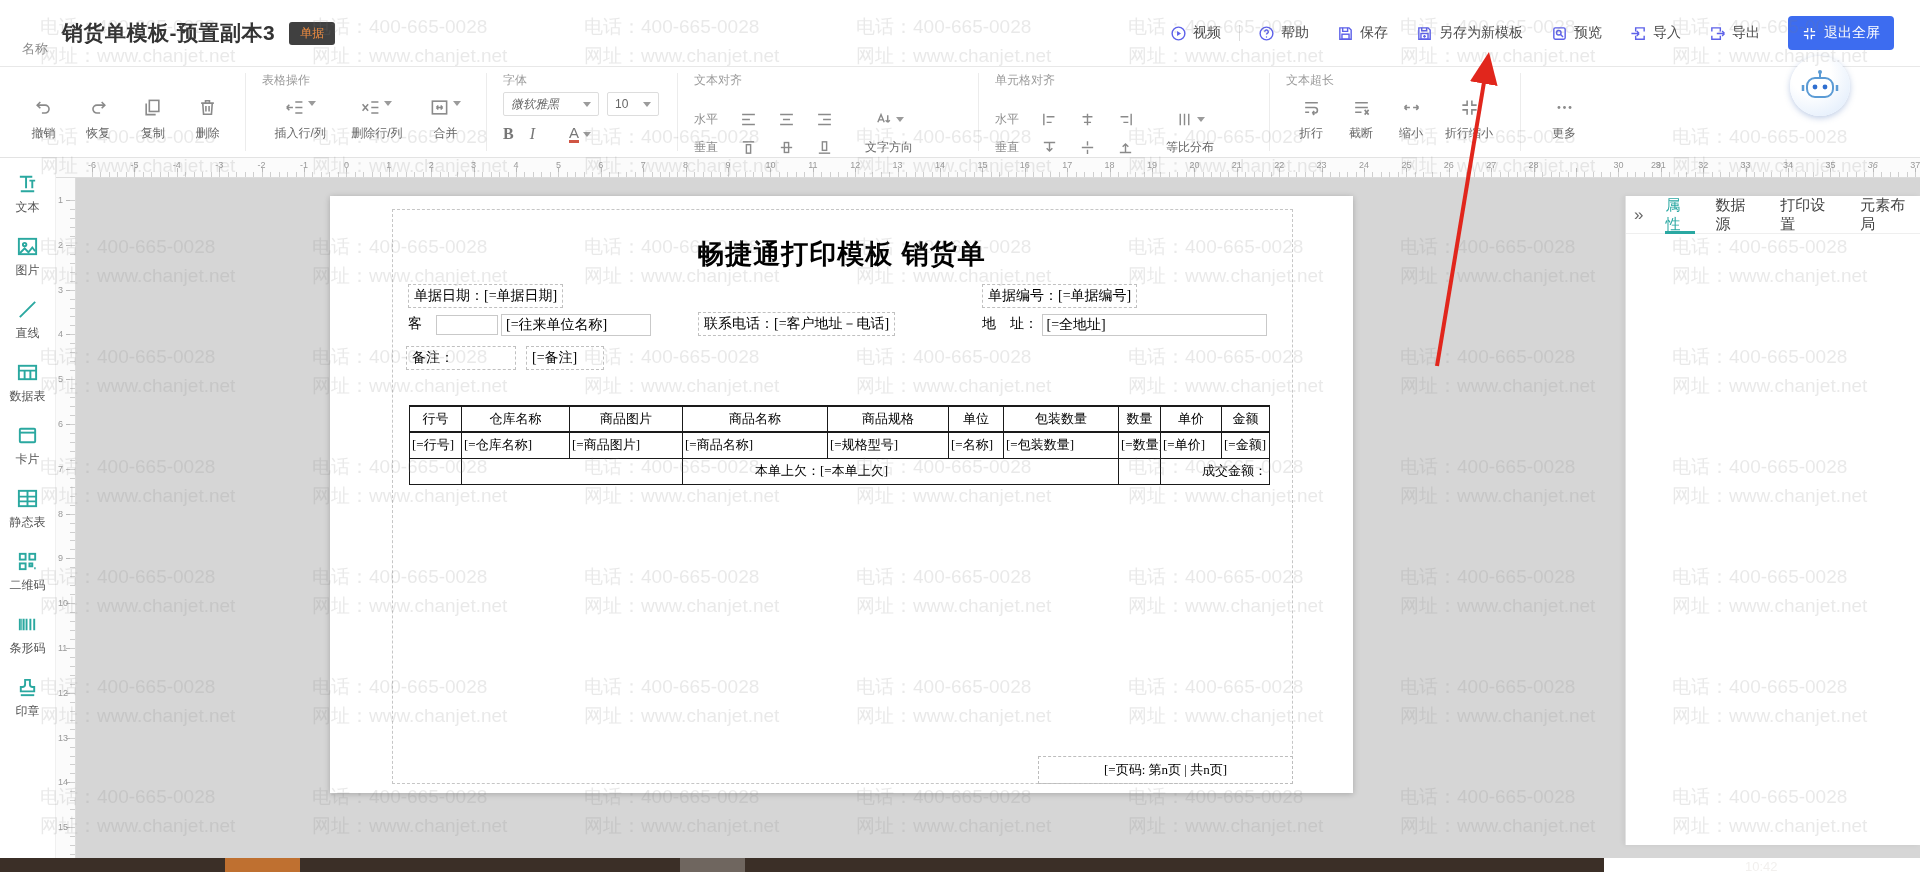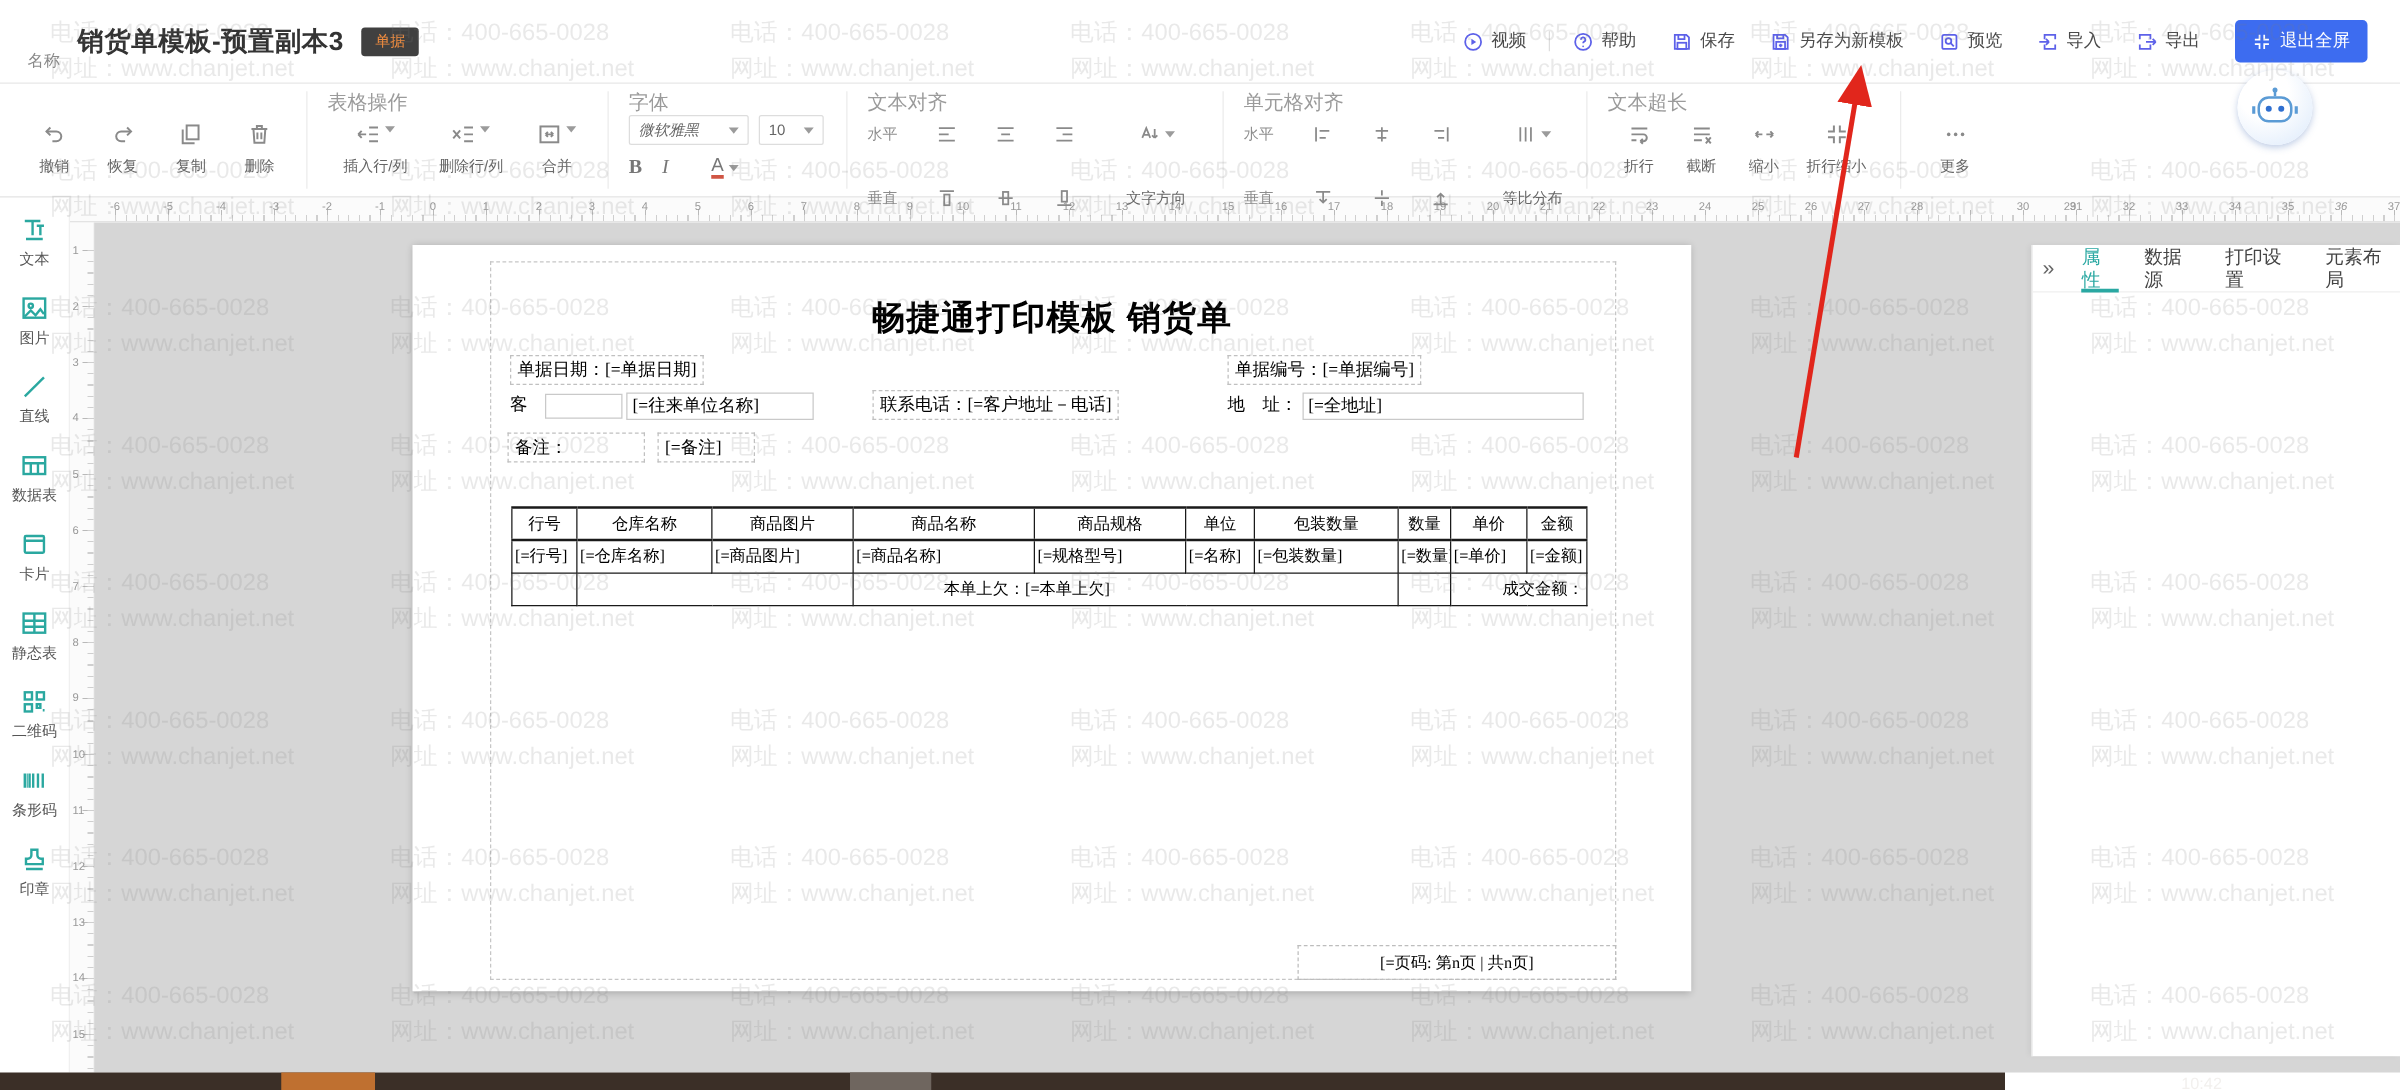--- a/index.html
+++ b/index.html
@@ -19,36 +19,36 @@
   .hact .ic { width:17px; height:17px; color:#5d61e9; }
   .hsep { width:1px; height:16px; background:#ddd; margin:0 -10px; }
   .btn-exit { display:flex; align-items:center; gap:7px; background:#3d6cf0; color:#fff;
               border:none; border-radius:4px; padding:8px 14px; font-size:14px; cursor:pointer; }
   .btn-exit .ic { width:15px; height:15px; color:#fff; }
 
   
   #toolbar { position:absolute; left:0; top:67px; width:1920px; height:91px; background:#fff;
              border-bottom:1px solid #e3e3e3; display:flex; z-index:14; }
   .tgroup { position:relative; padding:5px 10px 0 16px; display:flex; flex-direction:column; }
-  .tg-title { font-size:16px; color:#9b9b9b; height:18px; }
+  .tg-title { font-size:12px; color:#9b9b9b; height:18px; }
   .tg-body { display:flex; flex:1; }
   .tdiv { width:1px; background:#ececec; margin:6px 0; }
   .tcol { display:flex; flex-direction:column; align-items:center; justify-content:flex-start; width:56px; cursor:pointer; }
   .tcol .ic { width:19px; height:19px; color:#8a8a8a; margin-top:8px; }
   .tcol .tlabel { font-size:12px; color:#666; margin-top:8px; white-space:nowrap; }
   .caret { width:0; height:0; border-left:4px solid transparent; border-right:4px solid transparent;
            border-top:5px solid #9b9b9b; display:inline-block; margin-left:4px; vertical-align:middle; }
   .icrow { display:flex; align-items:center; }
   .fontsel { display:flex; align-items:center; justify-content:space-between; border:1px solid #ddd;
              border-radius:2px; height:24px; padding:0 7px; font-size:12px; color:#666; cursor:pointer; background:#fff; }
   .styrow { display:flex; align-items:center; gap:16px; margin-top:9px; }
   .bglyph { font-family:"Liberation Serif",serif; font-weight:bold; font-size:16px; color:#777; cursor:pointer; }
   .iglyph { font-family:"Liberation Serif",serif; font-style:italic; font-size:16px; color:#777; cursor:pointer; }
   .aglyph { font-size:15px; color:#777; border-bottom:3px solid #d05544; line-height:15px; cursor:pointer; }
-  .algrid { display:grid; grid-template-rows:28px 28px; align-items:center; column-gap:14px; margin-top:3px;gap:23px; }
+  .algrid { display:grid; grid-template-rows:28px 28px; align-items:center; column-gap:14px; margin-top:16px; }
   .al-label { font-size:12px; color:#8d8d8d; white-space:nowrap; }
   .algrid .ic { width:17px; height:17px; color:#8a8a8a; cursor:pointer; }
   .cap { font-size:12px; color:#666; white-space:nowrap; text-align:center; }
 
   
   #hruler { position:absolute; left:56px; top:158px; width:1864px; height:20px; background:#fbfbfb;
             border-bottom:1px solid #dcdcdc; z-index:12; overflow:hidden; }
   #hruler::after { content:""; position:absolute; left:36px; right:0; bottom:0; height:5px;
             background:repeating-linear-gradient(90deg,#cfcfcf 0 1px,transparent 1px 8.48px); }
   #hruler::before { content:""; position:absolute; left:36px; right:0; bottom:0; height:9px;

